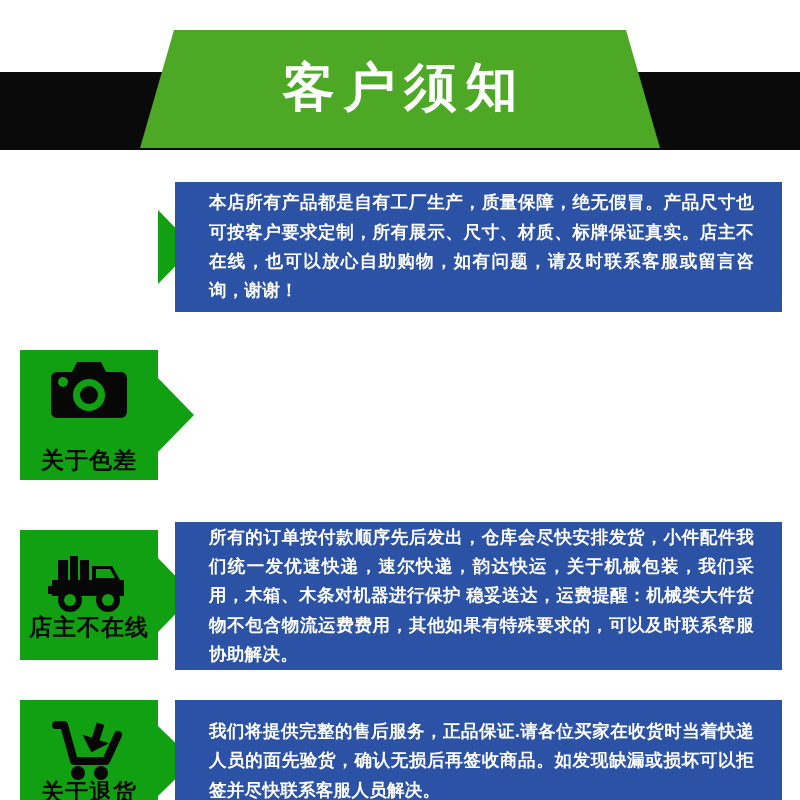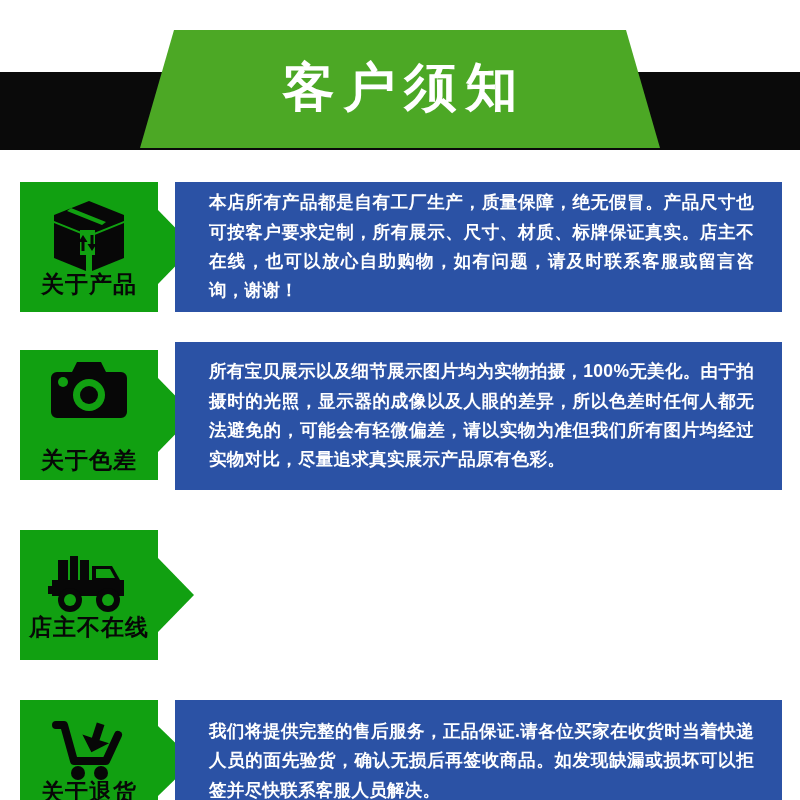--- a/index.html
+++ b/index.html
@@ -189,38 +189,20 @@
     <div class="ribbon-shadow-left"></div>
     <div class="ribbon-shadow-right"></div>
     <div class="ribbon">
       <div class="ribbon-title">客户须知</div>
     </div>
   </div>
 
   <div class="rows">
 
     <div class="row row-1">
-      <div class="label-box">
-        <div class="label-icon">
-          <svg width="78" height="74" viewBox="0 0 78 74">
-            <g fill="#070707">
-              <path d="M39 2 L74 16 L74 22 L39 36 L4 22 L4 16 Z"></path>
-              <path d="M4 24 L36 37 L36 72 L4 59 Z"></path>
-              <path d="M42 37 L74 24 L74 59 L42 72 Z"></path>
-              <path d="M21 9 L56 23 L52 26 L17 12 Z" fill="#11a011"></path>
-              <path d="M30 31 L45 31 L45 56 L30 56 Z" fill="#11a011"></path>
-            </g>
-            <g fill="#070707">
-              <path d="M33 36 L37.5 43 L34.5 43 L34.5 52 L31.5 52 L31.5 43 L28.5 43 Z"></path>
-              <path d="M42 52 L37.5 45 L40.5 45 L40.5 36 L43.5 36 L43.5 45 L46.5 45 Z"></path>
-            </g>
-          </svg>
-        </div>
-        <div class="label-text">关于产品</div>
-      </div>
       <div class="label-arrow"></div>
       <div class="text-panel">
         <div class="panel-text">本店所有产品都是自有工厂生产，质量保障，绝无假冒。产品尺寸也可按客户要求定制，所有展示、尺寸、材质、标牌保证真实。店主不在线，也可以放心自助购物，如有问题，请及时联系客服或留言咨询，谢谢！</div>
       </div>
     </div>
 
     <div class="row row-2">
       <div class="label-box">
         <div class="label-icon">
           <svg width="80" height="66" viewBox="0 0 80 66">
@@ -228,23 +210,20 @@
               <path d="M28 4 L52 4 L57 14 L72 14 A6 6 0 0 1 78 20 L78 54 A6 6 0 0 1 72 60 L8 60 A6 6 0 0 1 2 54 L2 20 A6 6 0 0 1 8 14 L23 14 Z"></path>
             </g>
             <circle cx="40" cy="37" r="16" fill="#11a011"></circle>
             <circle cx="40" cy="37" r="9" fill="#070707"></circle>
             <circle cx="14" cy="24" r="5" fill="#11a011"></circle>
           </svg>
         </div>
         <div class="label-text">关于色差</div>
       </div>
       <div class="label-arrow"></div>
-      <div class="text-panel">
-        <div class="panel-text">所有宝贝展示以及细节展示图片均为实物拍摄，100%无美化。由于拍摄时的光照，显示器的成像以及人眼的差异，所以色差时任何人都无法避免的，可能会有轻微偏差，请以实物为准但我们所有图片均经过实物对比，尽量追求真实展示产品原有色彩。</div>
-      </div>
     </div>
 
     <div class="row row-3">
       <div class="label-box">
         <div class="label-icon">
           <svg width="86" height="64" viewBox="0 0 86 64">
             <g fill="#070707">
 
               <rect x="12" y="8" width="10" height="20"></rect>
               <rect x="24" y="4" width="8" height="24"></rect>
@@ -259,20 +238,23 @@
             </g>
             <circle cx="24" cy="48" r="12" fill="#070707"></circle>
             <circle cx="24" cy="48" r="6" fill="#11a011"></circle>
             <circle cx="62" cy="48" r="12" fill="#070707"></circle>
             <circle cx="62" cy="48" r="6" fill="#11a011"></circle>
           </svg>
         </div>
         <div class="label-text">店主不在线</div>
       </div>
       <div class="label-arrow"></div>
+      <div class="text-panel">
+        <div class="panel-text">所有的订单按付款顺序先后发出，仓库会尽快安排发货，小件配件我们统一发优速快递，速尔快递，韵达快运，关于机械包装，我们采用，木箱、木条对机器进行保护 稳妥送达，运费提醒：机械类大件货物不包含物流运费费用，其他如果有特殊要求的，可以及时联系客服协助解决。</div>
+      </div>
     </div>
 
     <div class="row row-4">
       <div class="label-box">
         <div class="label-icon">
           <svg width="82" height="62" viewBox="0 0 82 62">
             <g fill="none" stroke="#070707" stroke-width="8" stroke-linecap="round" stroke-linejoin="round">
               <path d="M8 6 L16 6 L26 42 L58 42 L70 16"></path>
             </g>
             <circle cx="30" cy="54" r="7" fill="#070707"></circle>

